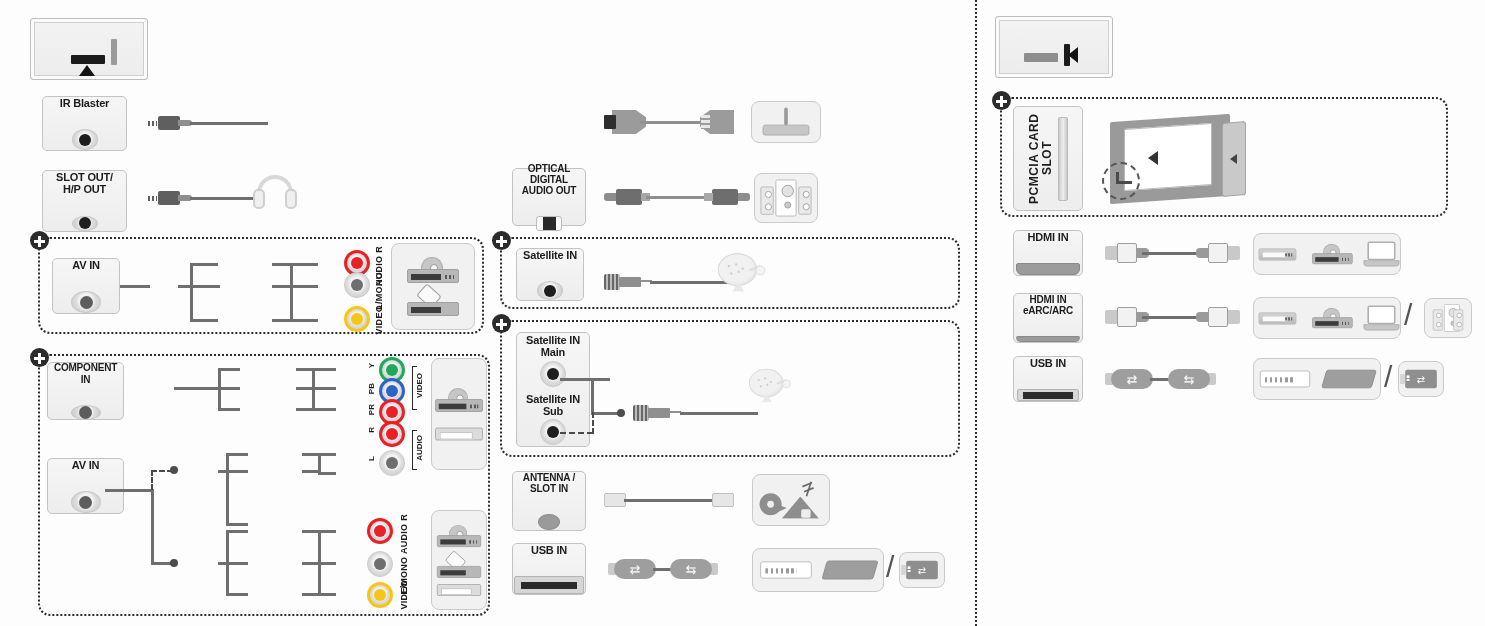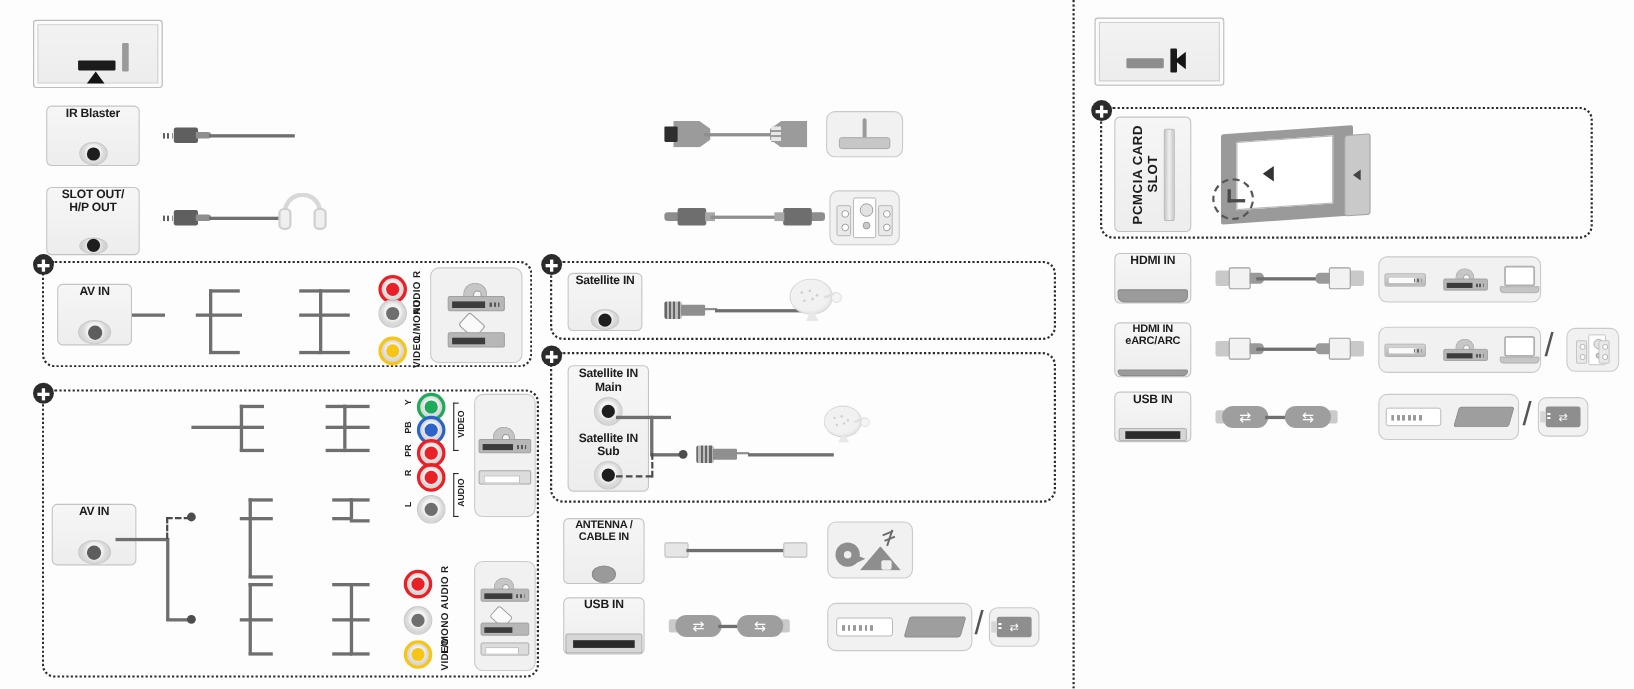--- a/index.html
+++ b/index.html
@@ -433,20 +433,26 @@
       </div>
     <div class="dv-game">
         <div class="pad"></div>
         <div class="base"></div>
       </div>
   </div>
 
   <div class="dgroup" style="left:38px;top:354px;width:452px;height:262px;"></div>
   <div class="plusmark" style="left:30px;top:348px;"></div>
 
+  <div class="port" style="left:47px;top:362px;width:77px;height:58px;">
+    <div class="plabel sm">COMPONENT IN</div>
+    <div class="jack-rca big">
+        <i></i>
+      </div>
+  </div>
 
   <div class="rca green flip" style="left:140px;top:380px;"></div>
   <div class="wire h" style="left:174px;top:387px;width:46px;"></div>
   <div class="wire v" style="left:218px;top:368px;height:42px;"></div>
   <div class="wire h" style="left:218px;top:368px;width:22px;"></div>
   <div class="wire h" style="left:218px;top:387px;width:22px;"></div>
   <div class="wire h" style="left:218px;top:408px;width:22px;"></div>
 
   <div class="rca green" style="left:238px;top:360px;"></div>
   <div class="rca blue" style="left:238px;top:379px;"></div>
@@ -600,20 +606,27 @@
     <div class="p"></div>
       <div class="pins"></div>
   </div>
   <div class="devbox" style="left:751px;top:101px;width:70px;height:42px;">
     <div class="dv-router" style="transform:scale(.9);">
       <div class="ant"></div>
         <div class="bd"></div>
     </div>
   </div>
 
+  <div class="port" style="left:512px;top:168px;width:74px;height:58px;">
+    <div class="plabel sm">OPTICAL DIGITAL
+AUDIO OUT</div>
+    <div class="jack-optical">
+        <i></i>
+      </div>
+  </div>
   <div class="oplug" style="left:604px;top:189px;">
     <div class="n"></div>
       <div class="b"></div>
       <div class="t"></div>
   </div>
   <div class="wire h light" style="left:646px;top:196px;width:68px;"></div>
   <div class="oplug flip" style="left:704px;top:189px;">
     <div class="n"></div>
       <div class="b"></div>
       <div class="t"></div>
@@ -691,21 +704,21 @@
         <i style="left:17px;top:5px"></i>
         <i style="left:3px;top:11px"></i>
         <i style="left:12px;top:9px"></i>
       </div>
     <div class="arm"></div>
       <div class="stand"></div>
   </div>
 
   <div class="port" style="left:512px;top:471px;width:74px;height:60px;">
     <div class="plabel sm">ANTENNA /
-CABLE IN</div>
+SLOT IN</div>
     <div class="jack-ant"></div>
   </div>
   <div class="aplug" style="left:604px;top:493px;"></div>
   <div class="wire h" style="left:624px;top:499px;width:92px;"></div>
   <div class="aplug" style="left:712px;top:493px;"></div>
   <div class="devbox" style="left:752px;top:474px;width:78px;height:52px;">
     <div class="dv-antenna" style="transform:scale(.85);">
       <div class="cablesym"></div>
         <div class="tail"></div>
       <div class="house"></div>

